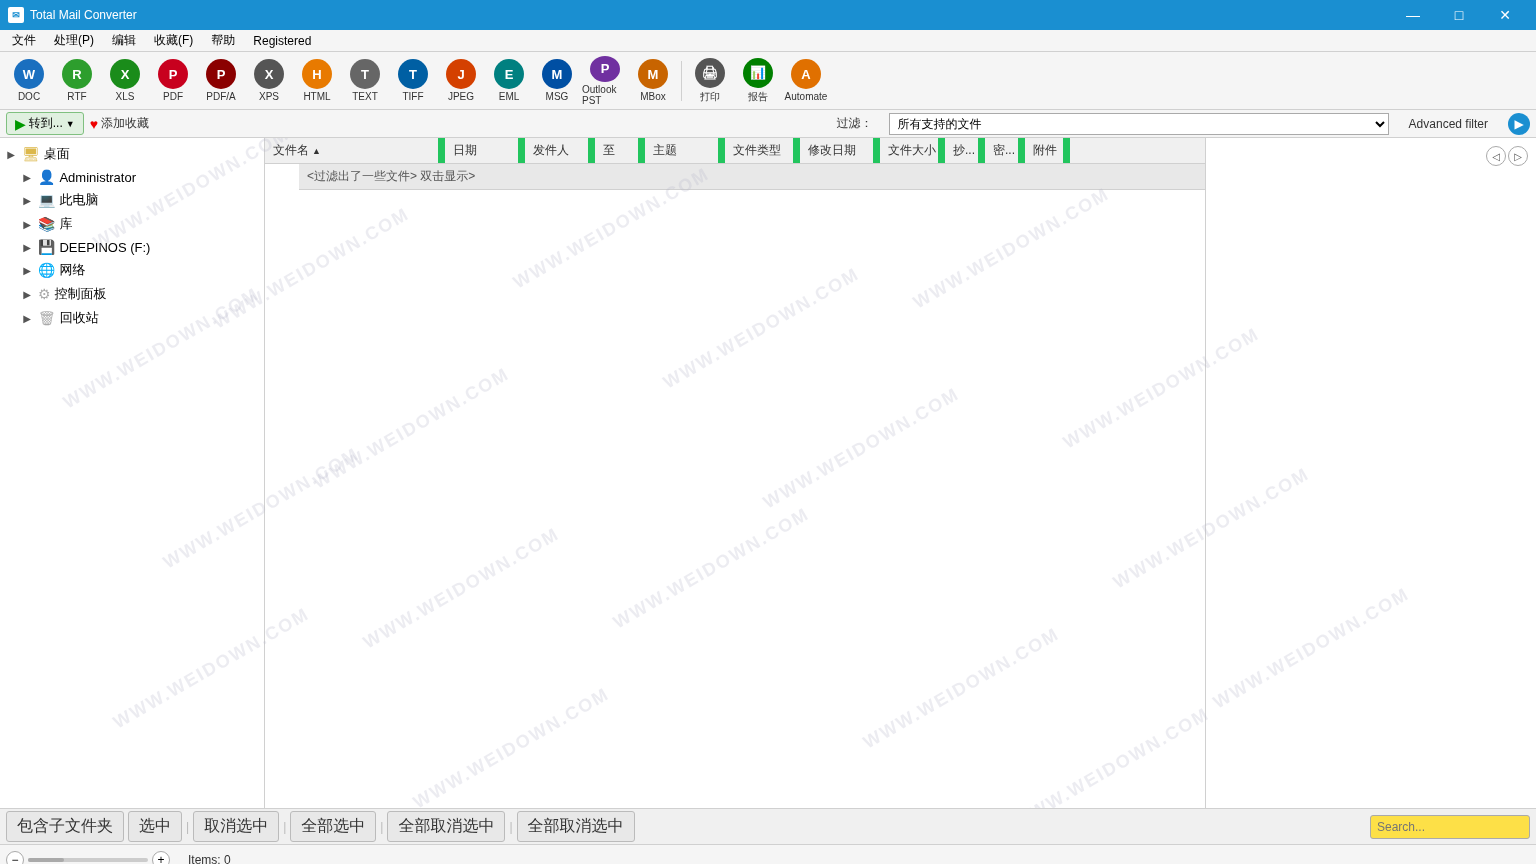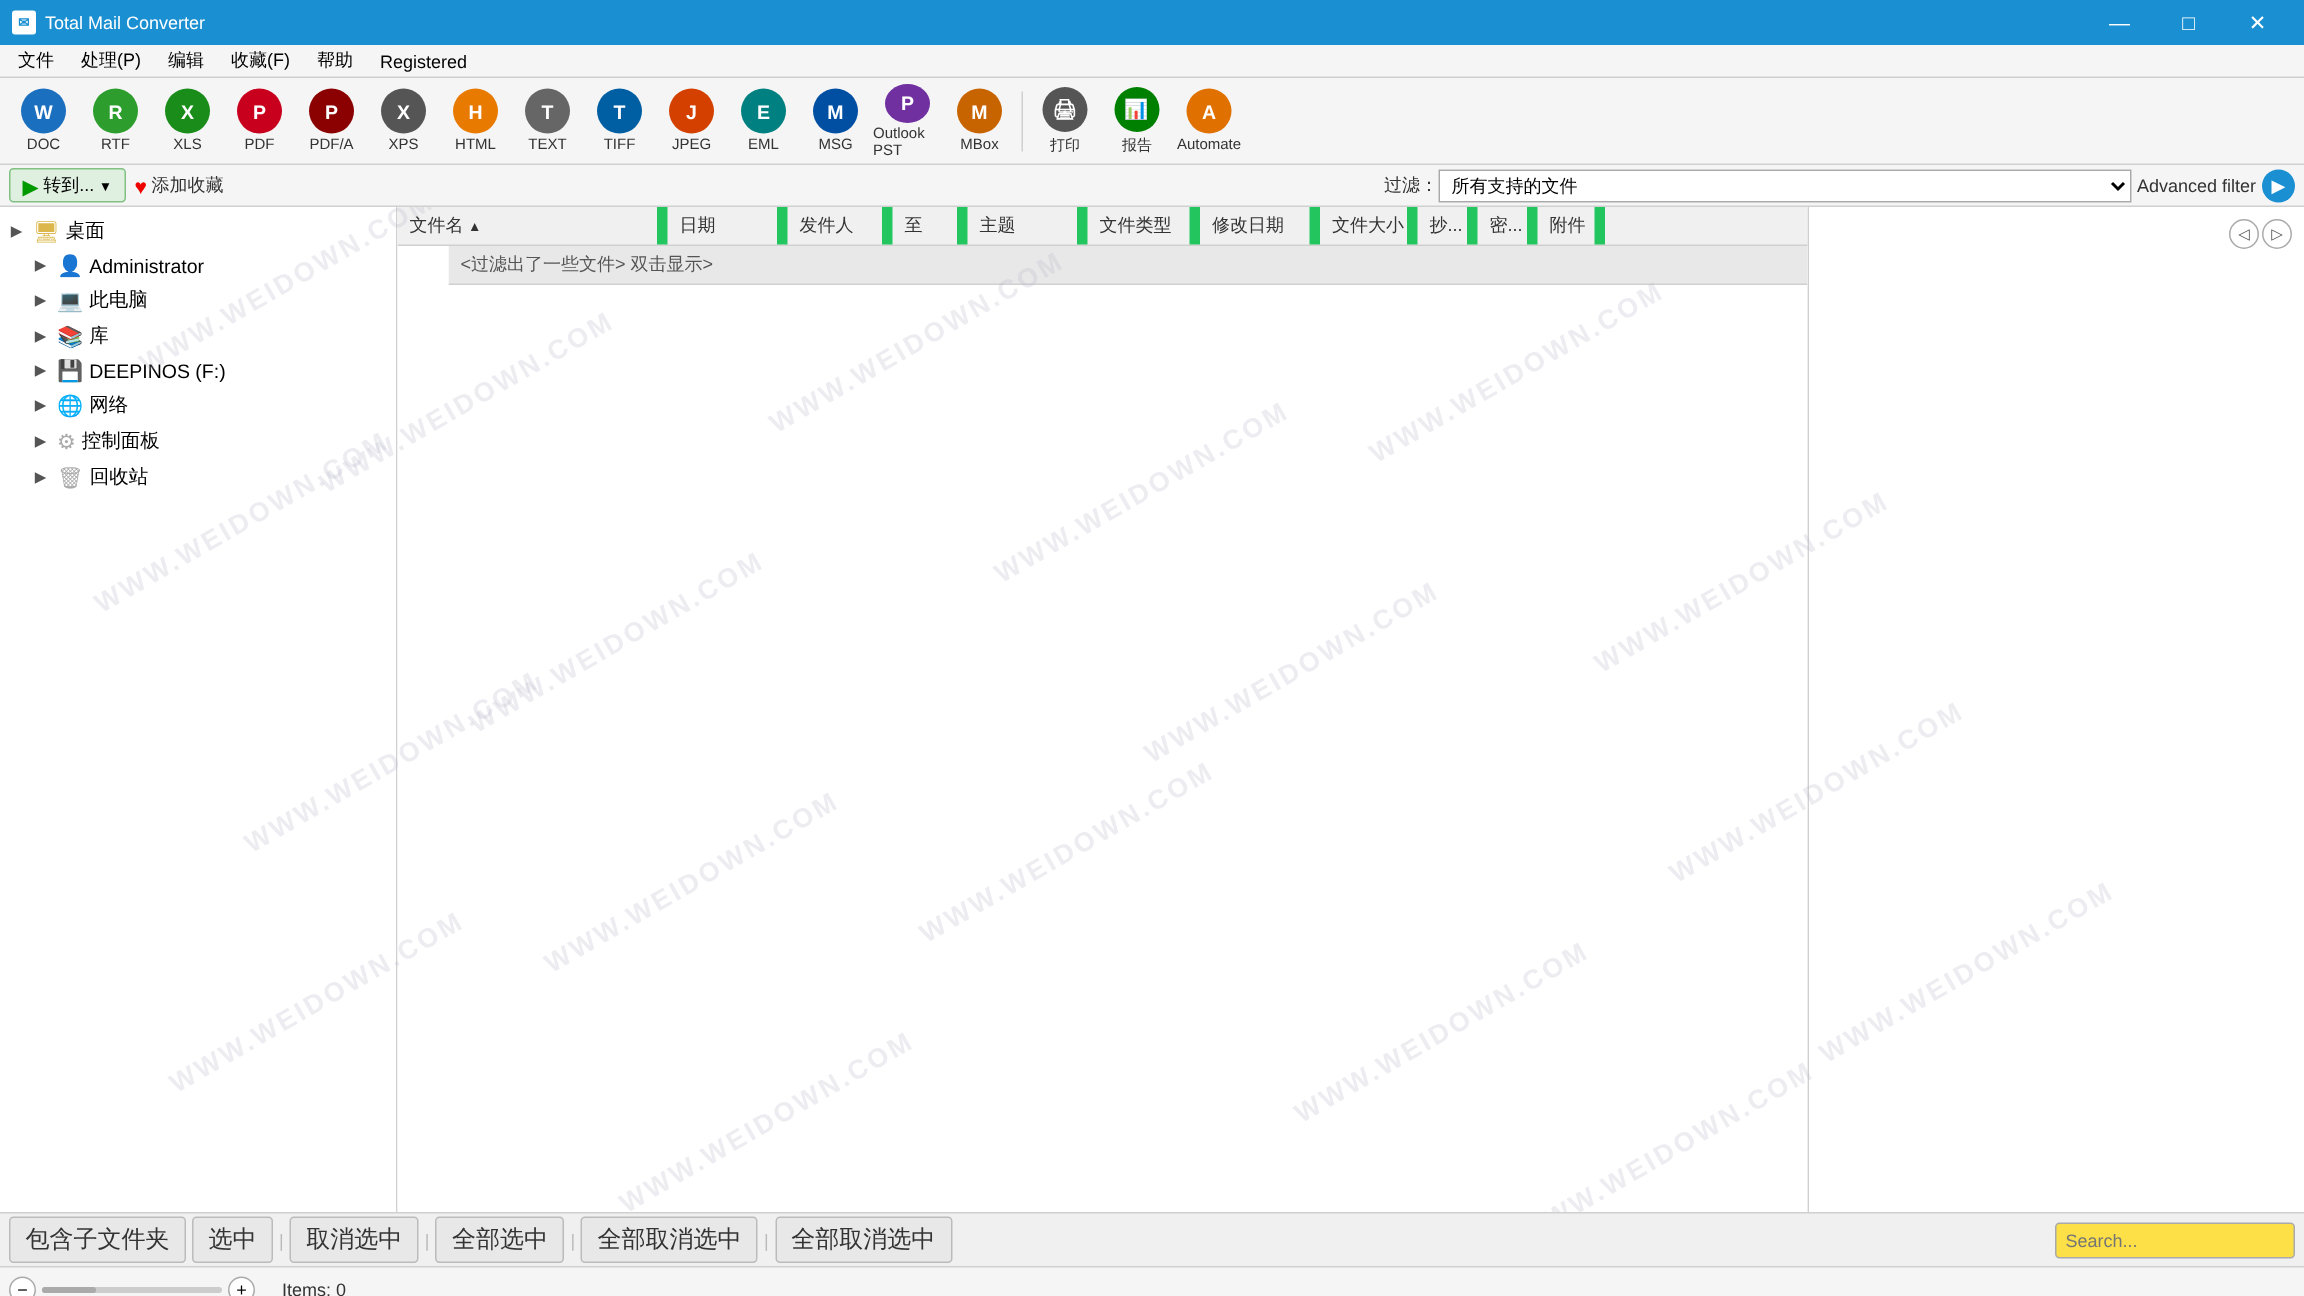--- a/index.html
+++ b/index.html
@@ -136,26 +136,26 @@
     .add-fav-btn {
       display: flex; align-items: center; gap: 3px;
       background: transparent;
       border: none;
       cursor: pointer;
       font-size: 12px;
       color: #333;
     }
     .heart-icon { color: #e00; font-size: 14px; }
     .filter-select-wrap {
-      display: flex; align-items: center; gap: 0;
+      display: flex; align-items: center; gap: 16px;
       margin-left: auto;
       justify-content: space-between;
     }
     .filter-select {
-      width: 462px;
+      width: 500px;
       height: 22px;
       border: 1px solid #aaa;
       background: white;
       font-size: 12px;
       padding: 0 4px;
     }
     .adv-filter-btn {
       background: transparent;
       border: none;
       cursor: pointer;

